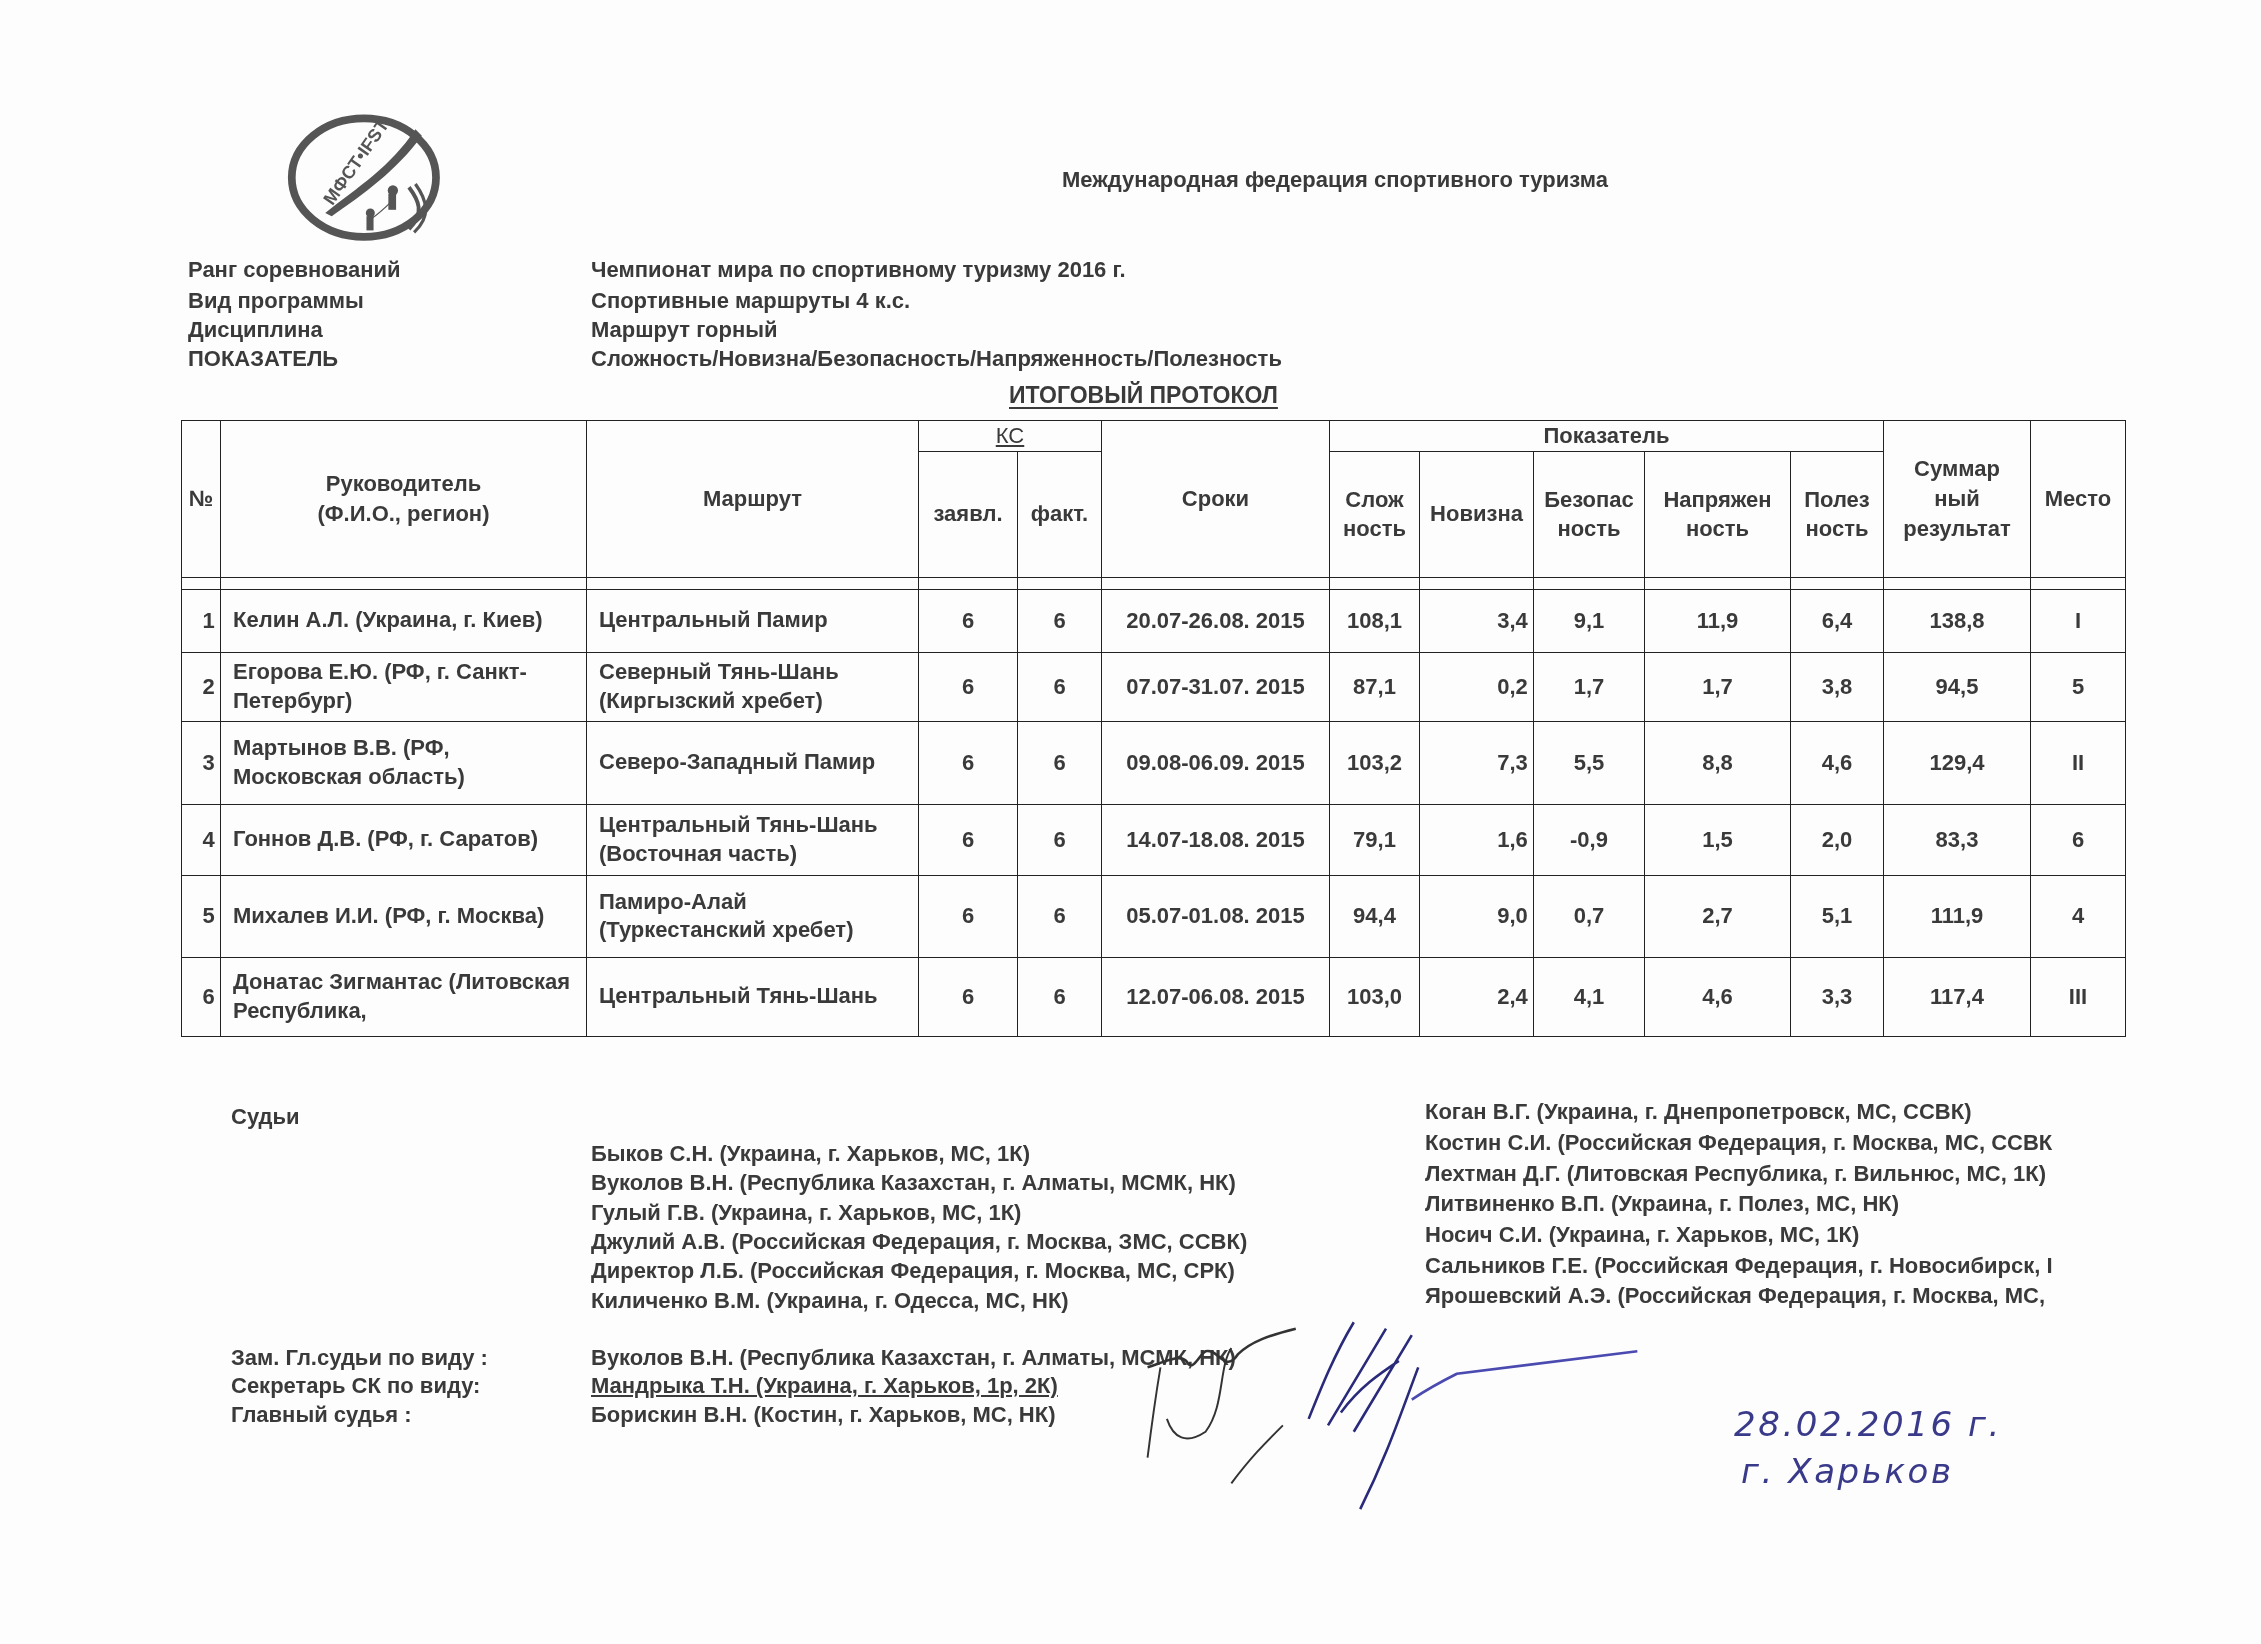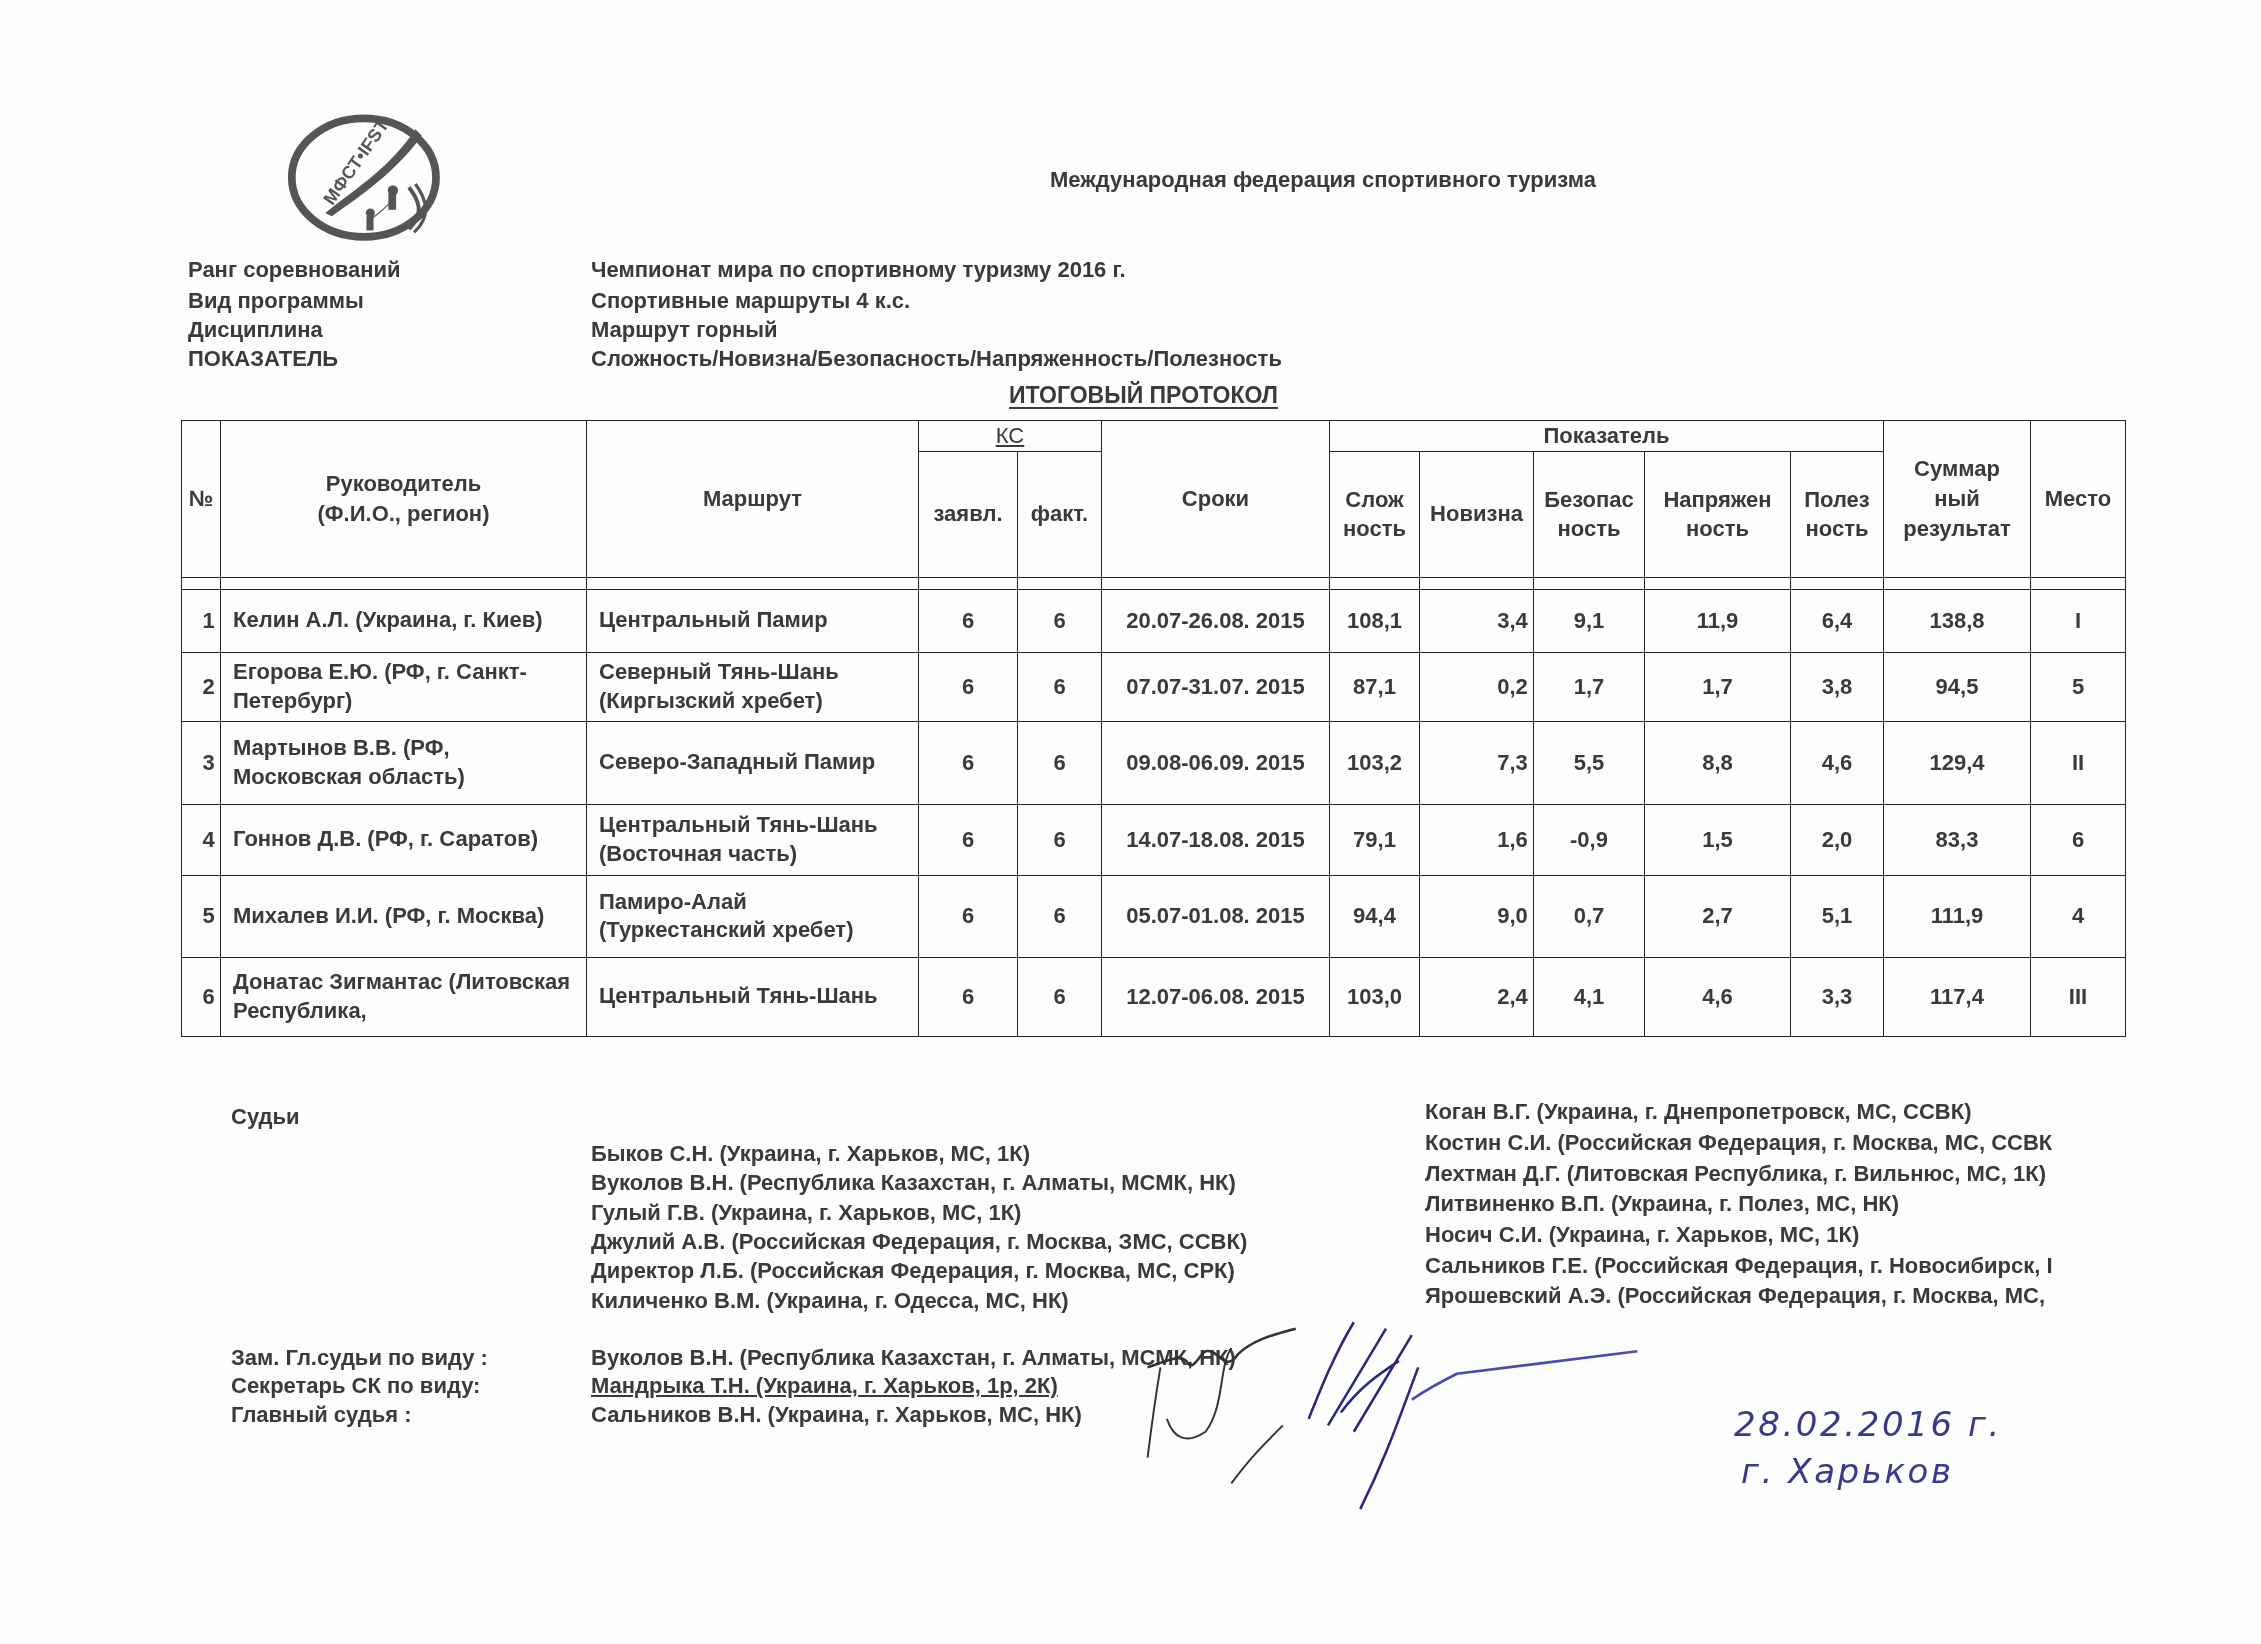--- a/index.html
+++ b/index.html
@@ -1,21 +1,21 @@
 <!DOCTYPE html>
 <html style="font-size:10.3px"><head>
 <meta charset="utf-8">
 <style>
   html, body { margin:0; padding:0; }
   body {
     width:2261px; height:1644px; background:#fdfdfd; position:relative; overflow:hidden;
     font-family:"Liberation Sans", sans-serif; color:#3a3a3a; font-weight:bold;
   }
   .abs { position:absolute; white-space:nowrap; }
-  .txt { font-size:22px; line-height:1; }
+  .txt { font-size:22px; line-height:1;margin-left:12px; }
   #logo { position:absolute; left:280px; top:110px; width:171px; height:132px; }
   #org-title { left:1050px; top:169px; font-size:22px; }
   .meta-label { left:188px; font-size:22px; }
   .meta-value { left:591px; font-size:22px; }
   #protocol-title { left:1009px; top:382px; font-size:23px; text-decoration:underline; text-decoration-thickness:1.9px; text-underline-offset:3.9px; }
 
   
   #results-table { position:absolute; left:181px; top:420px; border-collapse:collapse; table-layout:fixed; font-size:22px; }
   #results-table td, #results-table th { border:1.9px solid #222; padding:0 3.9px; font-weight:bold; color:#3a3a3a; }
   #results-table th { text-align:center; vertical-align:middle; font-weight:bold; line-height:1.35; }
@@ -229,21 +229,21 @@
     <div class="abs judge-col2" style="top: 1253px;">Сальников Г.Е. (Российская Федерация, г. Новосибирск, I</div>
     <div class="abs judge-col2" style="top: 1283px;">Ярошевский А.Э. (Российская Федерация, г. Москва, МС, </div>
   </div>
 
 <div id="officials">
     <div class="abs bottom-label" style="top: 1345px;">Зам. Гл.судьи по виду :</div>
     <div class="abs bottom-value" style="top: 1345px;">Вуколов В.Н. (Республика Казахстан, г. Алматы, МСМК, НК)</div>
     <div class="abs bottom-label" style="top: 1373px;">Секретарь СК по виду:</div>
     <div class="abs bottom-value" style="top: 1373px; text-decoration: underline;">Мандрыка Т.Н. (Украина, г. Харьков, 1р, 2К)</div>
     <div class="abs bottom-label" style="top: 1402px;">Главный судья :</div>
-    <div class="abs bottom-value" style="top: 1402px;">Сальников В.Н. (Украина,  г. Харьков, МС, НК)</div>
+    <div class="abs bottom-value" style="top: 1402px;">Борискин В.Н. (Костин,  г. Харьков, МС, НК)</div>
   </div>
 
 <svg id="sig-svg" viewBox="0 0 800 360">
   <path d="M30 120 C60 110, 80 100, 90 110 C100 130, 110 100, 120 95 C140 90, 150 130, 170 100 C190 80, 220 70, 260 60" stroke="#333" stroke-width="4" fill="none"></path>
   <path d="M50 120 C40 180, 35 220, 30 260 M60 200 C70 230, 90 240, 120 220 C150 180, 140 120, 160 90 M160 300 C190 260, 210 240, 240 210" stroke="#333" stroke-width="3" fill="none"></path>
   <path d="M280 200 C300 150, 320 100, 350 50 M310 210 C340 160, 370 110, 400 60 M330 190 C360 150, 390 130, 420 110 M350 220 C380 170, 410 120, 440 70 M360 340 C400 260, 420 200, 450 120" stroke="#2a2a7a" stroke-width="4" fill="none"></path>
   <path d="M440 170 C470 150, 490 140, 510 130 L790 95" stroke="#4a4ab0" stroke-width="4" fill="none"></path>
 </svg>
 
 <div class="hand" style="left:1734px; top:1404px">28.02.2016 г.</div>

